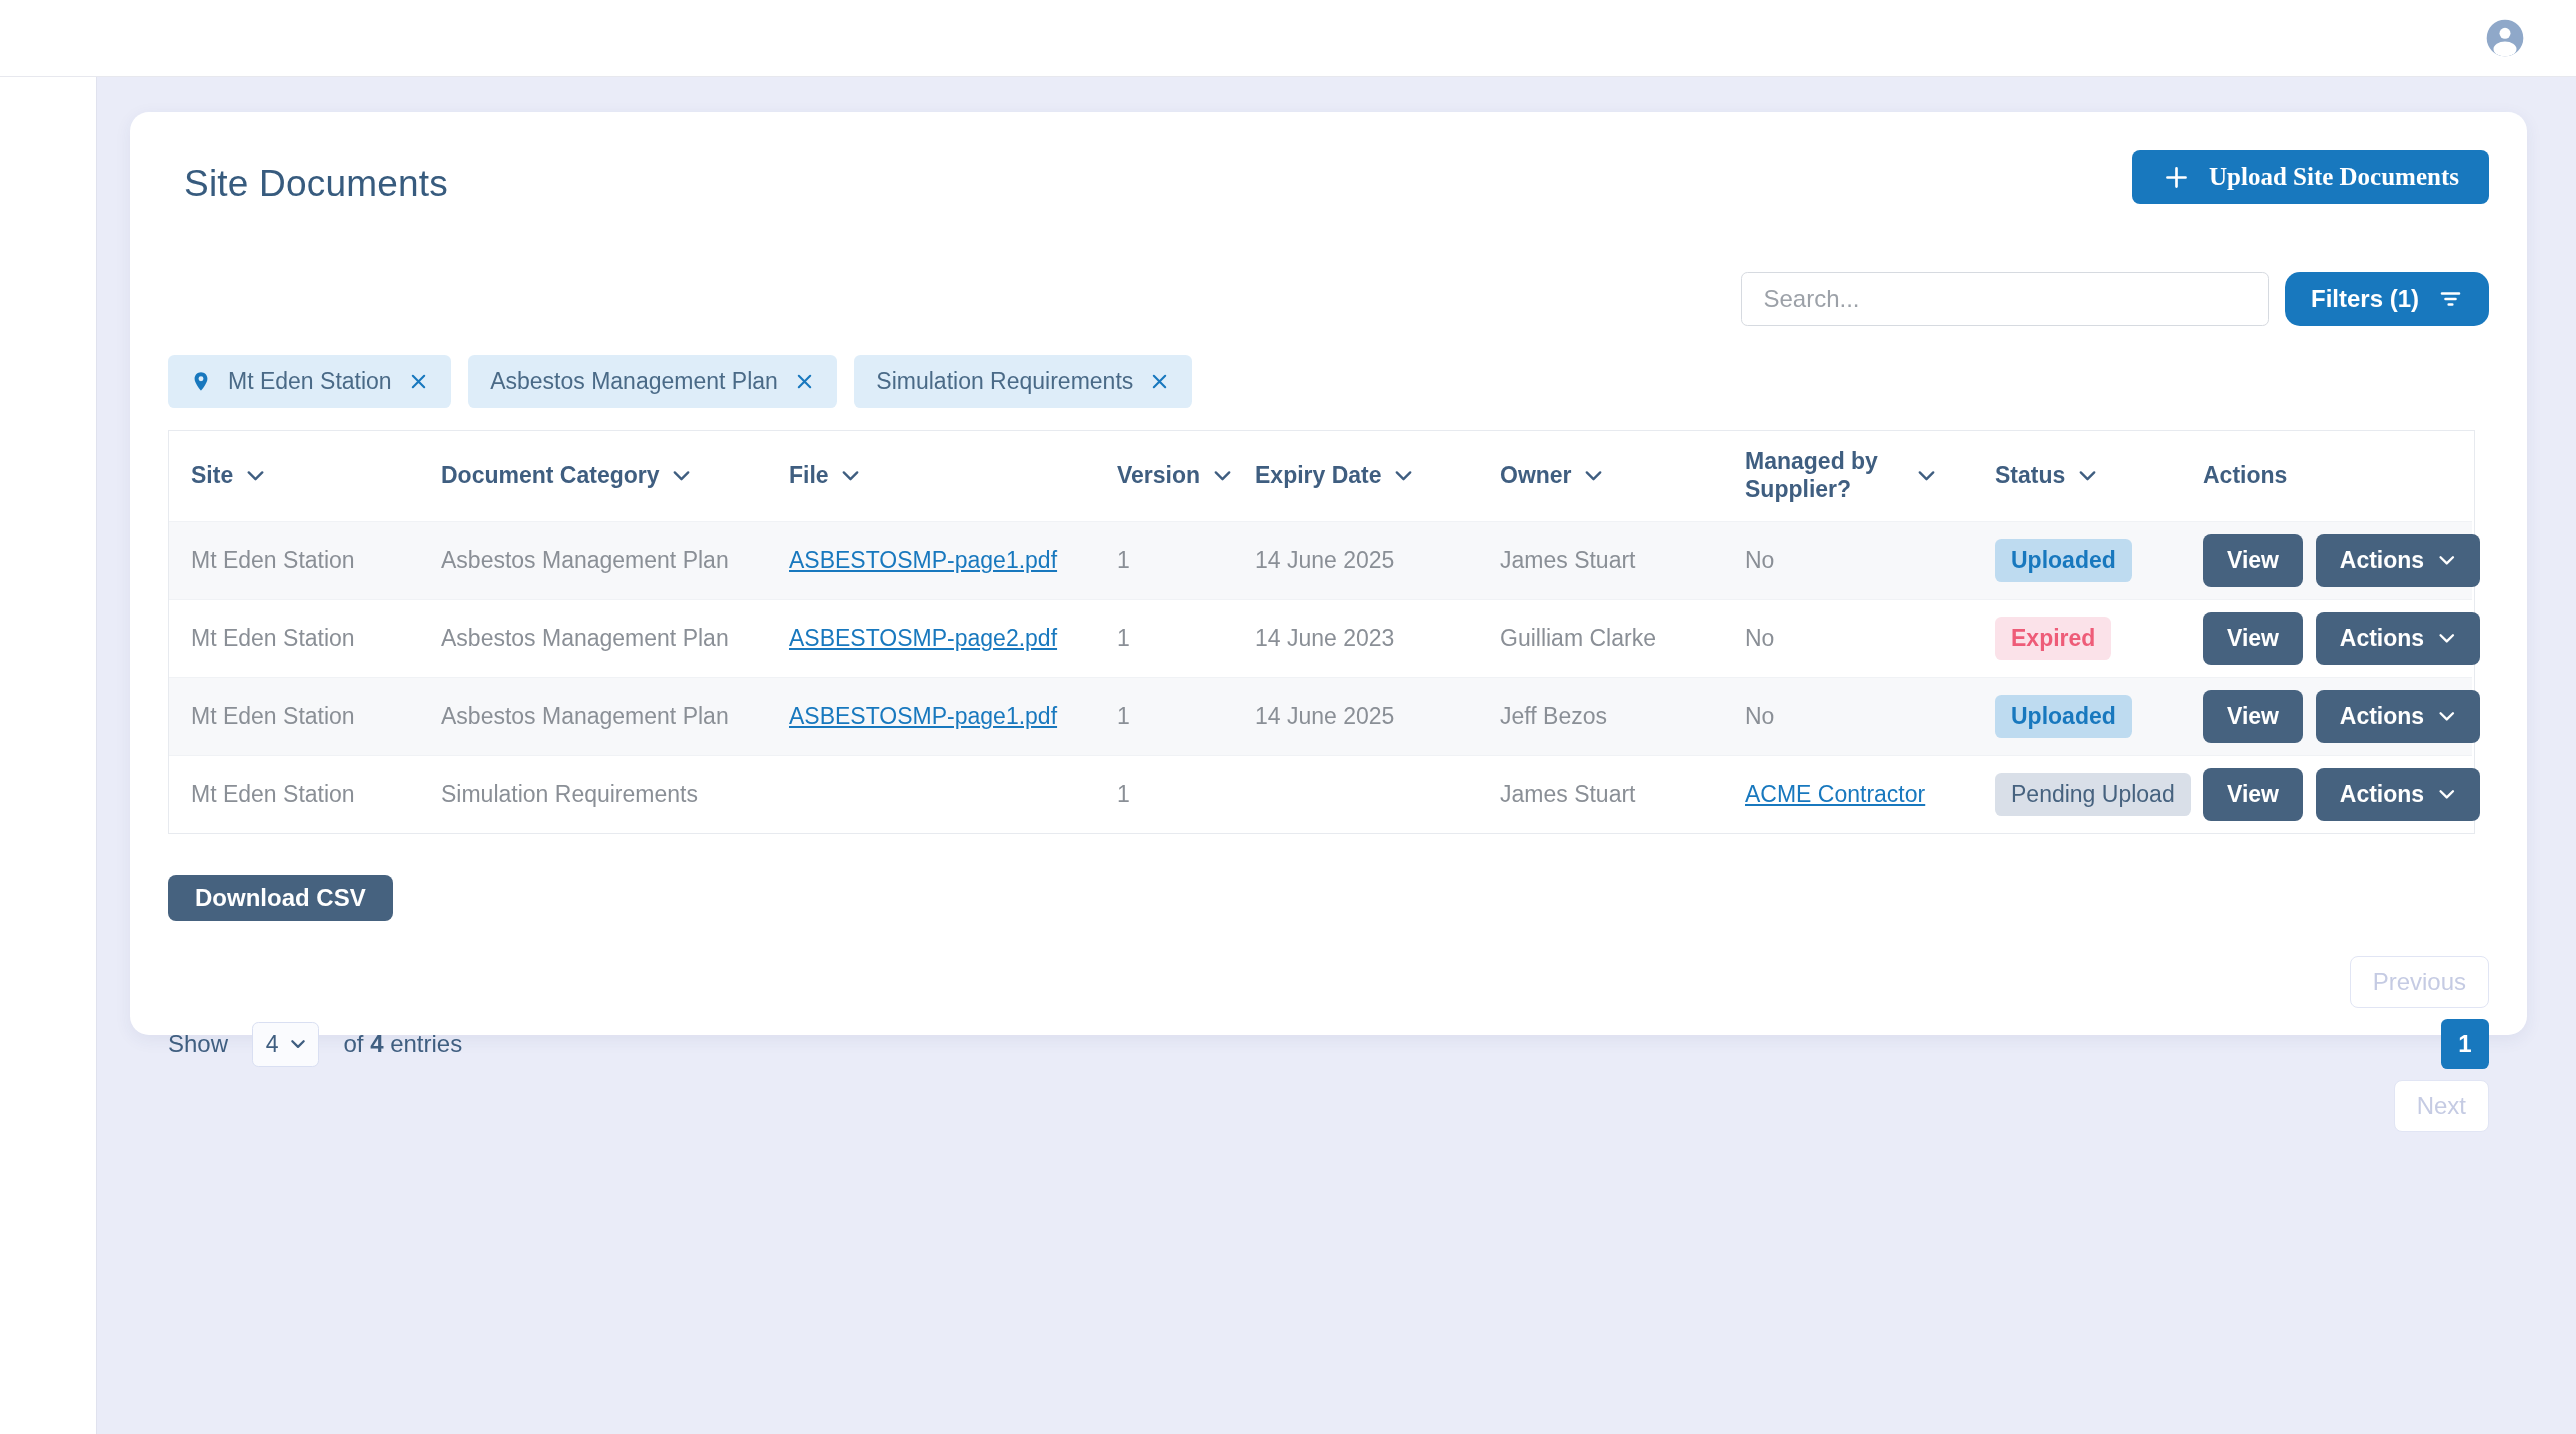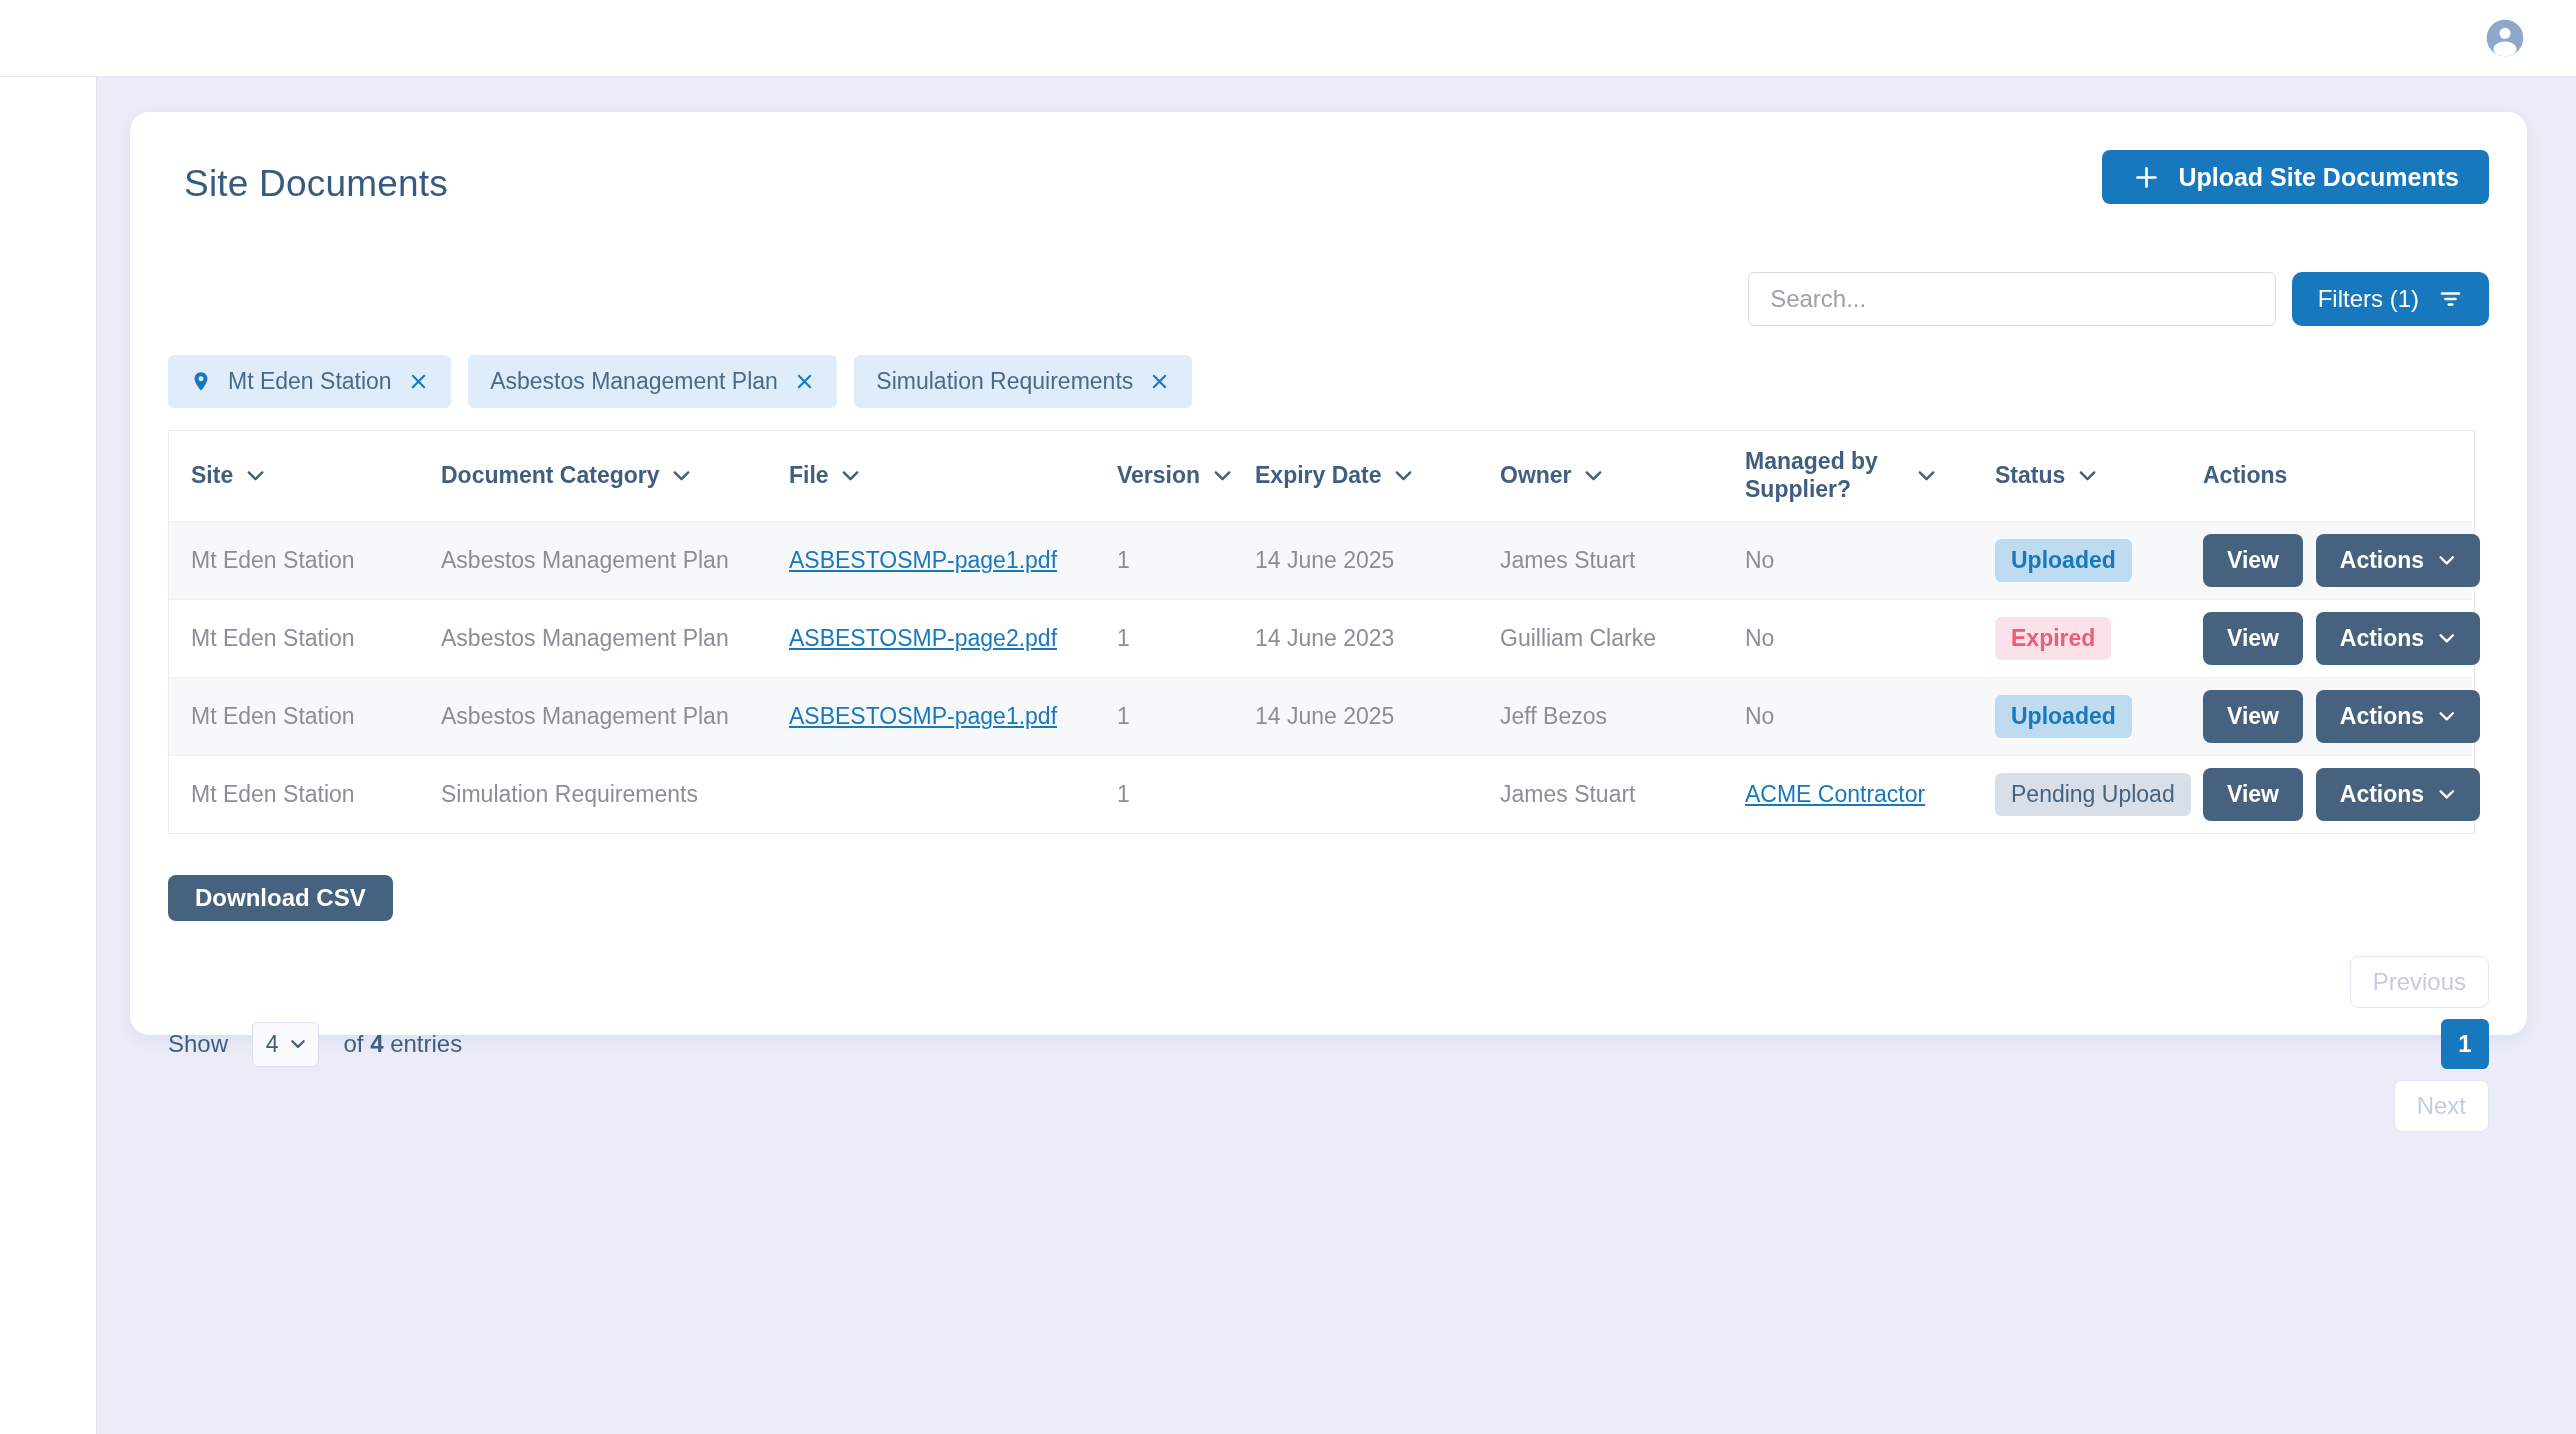--- a/index.html
+++ b/index.html
@@ -28,36 +28,36 @@
     padding:35px 38px;box-sizing:border-box;
   }
   .card-header{display:flex;justify-content:space-between;align-items:flex-start;}
   h1.page-title{
     margin:16px;font-size:37px;font-weight:400;color:var(--title,#375B7E);letter-spacing:0.2px;
   }
   .upload-btn{
     display:flex;align-items:center;gap:17.5px;margin-top:3.2px;
     background:var(--accent,#1878BE);color:#fff;border:none;border-radius:8px;
     height:54px;padding:0 30px;font-size:25px;font-weight:700;cursor:pointer;
-    font-family:Liberation Sans, sans-serif;
+    font-family:Liberation Serif, serif;
   }
   .subtitle{margin-top:25.5px;font-size:24px;color:#8A8B90;}
   .subtitle a{color:var(--accent,#1878BE);text-decoration:underline;cursor:pointer;}
   
   .toolbar{margin-top:51px;display:flex;align-items:center;justify-content:flex-end;}
   .search{
     width:528px;height:54px;box-sizing:border-box;background:#fff;
     border:1.6px solid #D6DAE0;border-radius:6.4px;padding:0 21px;
     font-size:24px;color:#333;outline:none;font-family:inherit;
   }
   .search::placeholder{color:#9CA1A8;}
   .filters-btn{
     margin-left:16px;height:54px;display:flex;align-items:center;gap:17.5px;
-    background:var(--accent,#1878BE);color:#fff;border:none;border-radius:10px;
-    padding:0 25.5px;font-size:24px;font-weight:400;cursor:pointer;font-family:inherit;
+    background:var(--accent,#1878BE);color:#fff;border:none;border-radius:15px;
+    padding:0 25.5px;font-size:24px;font-weight:700;cursor:pointer;font-family:inherit;
   }
   
   .chips{margin-top:29px;display:flex;gap:17.5px;}
   .chip{
     display:flex;align-items:center;gap:16px;background:#DEEDF9;border-radius:6.4px;
     height:53px;padding:0 22px;font-size:23px;color:#4A6A87;
   }
   .chip .chip-x{display:flex;align-items:center;cursor:pointer;}
   
   .table-wrap{margin-top:22px;border:1.6px solid #E7EAEF;box-sizing:border-box;width:2307px;}

